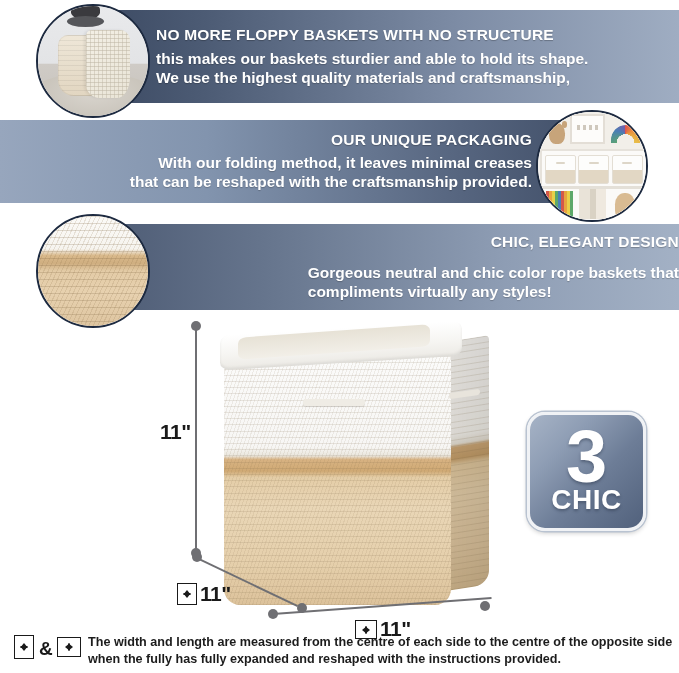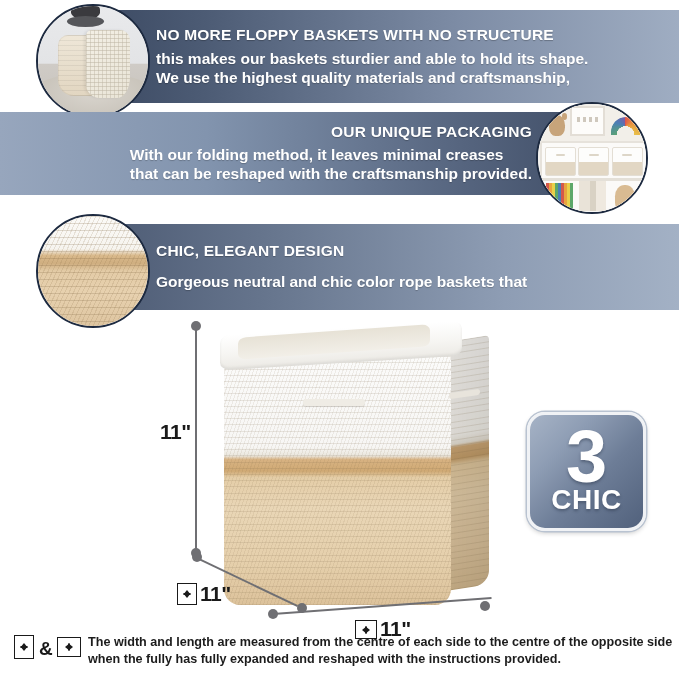--- a/index.html
+++ b/index.html
@@ -23,20 +23,21 @@
     justify-content:center;
   }
   .banner.left{
     background:linear-gradient(to right,#3c4a63 0%,#4c5b74 18%,#7d8ca5 62%,#9fadc2 100%);
   }
   .banner.right{
     background:linear-gradient(to right,#97a6bd 0%,#8294ae 35%,#56657f 78%,#414f68 100%);
   }
   .banner.left3{
     background:linear-gradient(to right,#4d5b74 0%,#67768e 30%,#8e9db4 70%,#a3b1c5 100%);
+    align-items:flex-end;
   }
   .b-title{
     font-weight:bold;
     font-size:15.5px;
     letter-spacing:.2px;
     line-height:1.1;
     white-space:nowrap;
     text-shadow:0 1px 1px rgba(0,0,0,.25);
   }
   .b-body{
@@ -233,24 +234,24 @@
         <div class="p1-bg"></div>
           <div class="p1-rug"></div>
         <div class="p1-basket"></div>
           <div class="p1-lid"></div>
           <div class="p1-lid2"></div>
         <div class="p1-towel"></div>
       </div>
     </div>
   </div>
 
-  <div class="feature" style="left:0;top:104px;width:603px;height:100px;">
+  <div class="feature" style="left:0;top:112px;width:603px;height:100px;">
     <div class="banner right" style="left:0;top:8px;width:590px;height:83px;padding-right:58px;align-items:flex-end;">
       <div class="b-title">OUR UNIQUE PACKAGING</div>
-      <div class="b-body" style="margin-top:6px;">
+      <div class="b-body" style="margin-top:6px;text-align:right;">
         <div>With our folding method, it leaves minimal creases</div>
         <div>that can be reshaped with the craftsmanship provided.</div>
       </div>
     </div>
     <div class="photo" style="left:536px;top:-2px;width:108px;height:108px;">
       <div class="ph-inner">
         <div class="p2-bg"></div>
           <div class="p2-wall"></div>
         <div class="p2-frame"></div>
           <div class="p2-bear"></div>
@@ -266,20 +267,21 @@
         </div>
       </div>
     </div>
   </div>
 
   <div class="feature" style="left:0;top:212px;width:679px;height:104px;">
     <div class="banner left3" style="left:98px;top:12px;width:581px;height:86px;padding-left:58px;">
       <div class="b-title">CHIC, ELEGANT DESIGN</div>
       <div class="b-body" style="margin-top:14px;">
         <div>Gorgeous neutral and chic color rope baskets that</div>
+        <div>compliments virtually any styles!</div>
       </div>
     </div>
     <div class="photo" style="left:36px;top:2px;width:110px;height:110px;">
       <div class="ph-inner">
         <div class="p3-bg"></div>
           <div class="p3-rows"></div>
           <div class="p3-weave"></div>
       </div>
     </div>
   </div>

